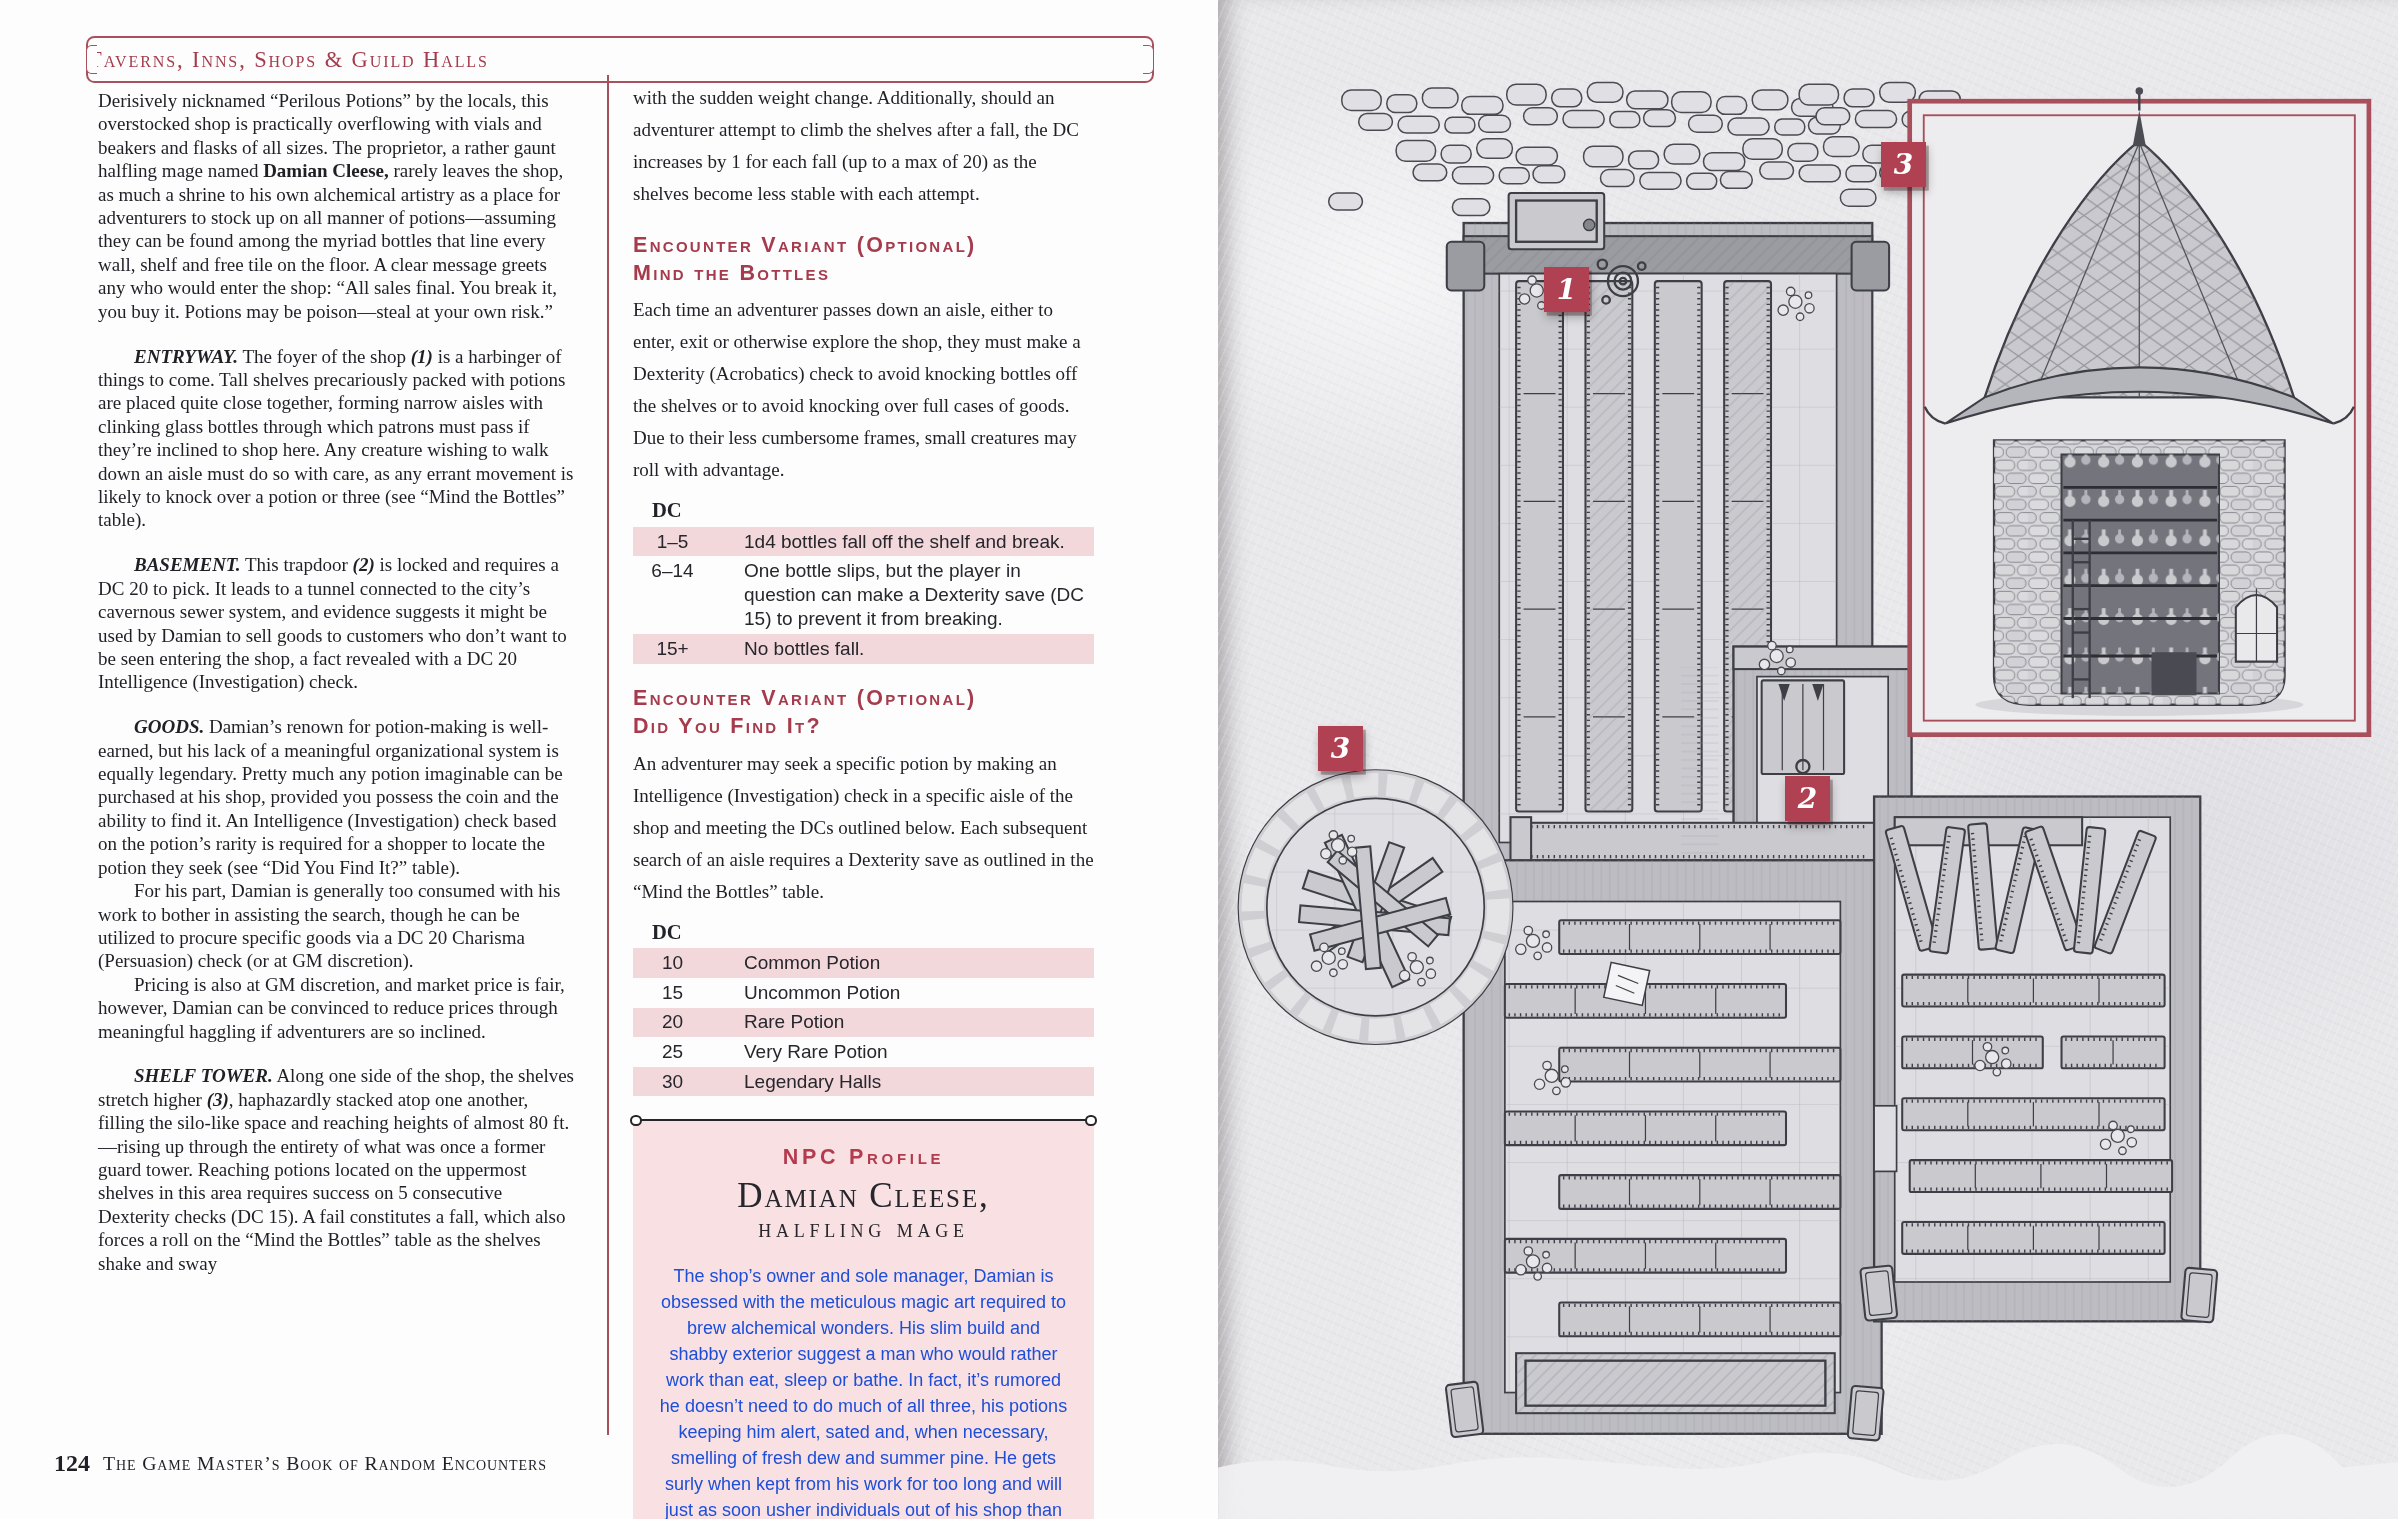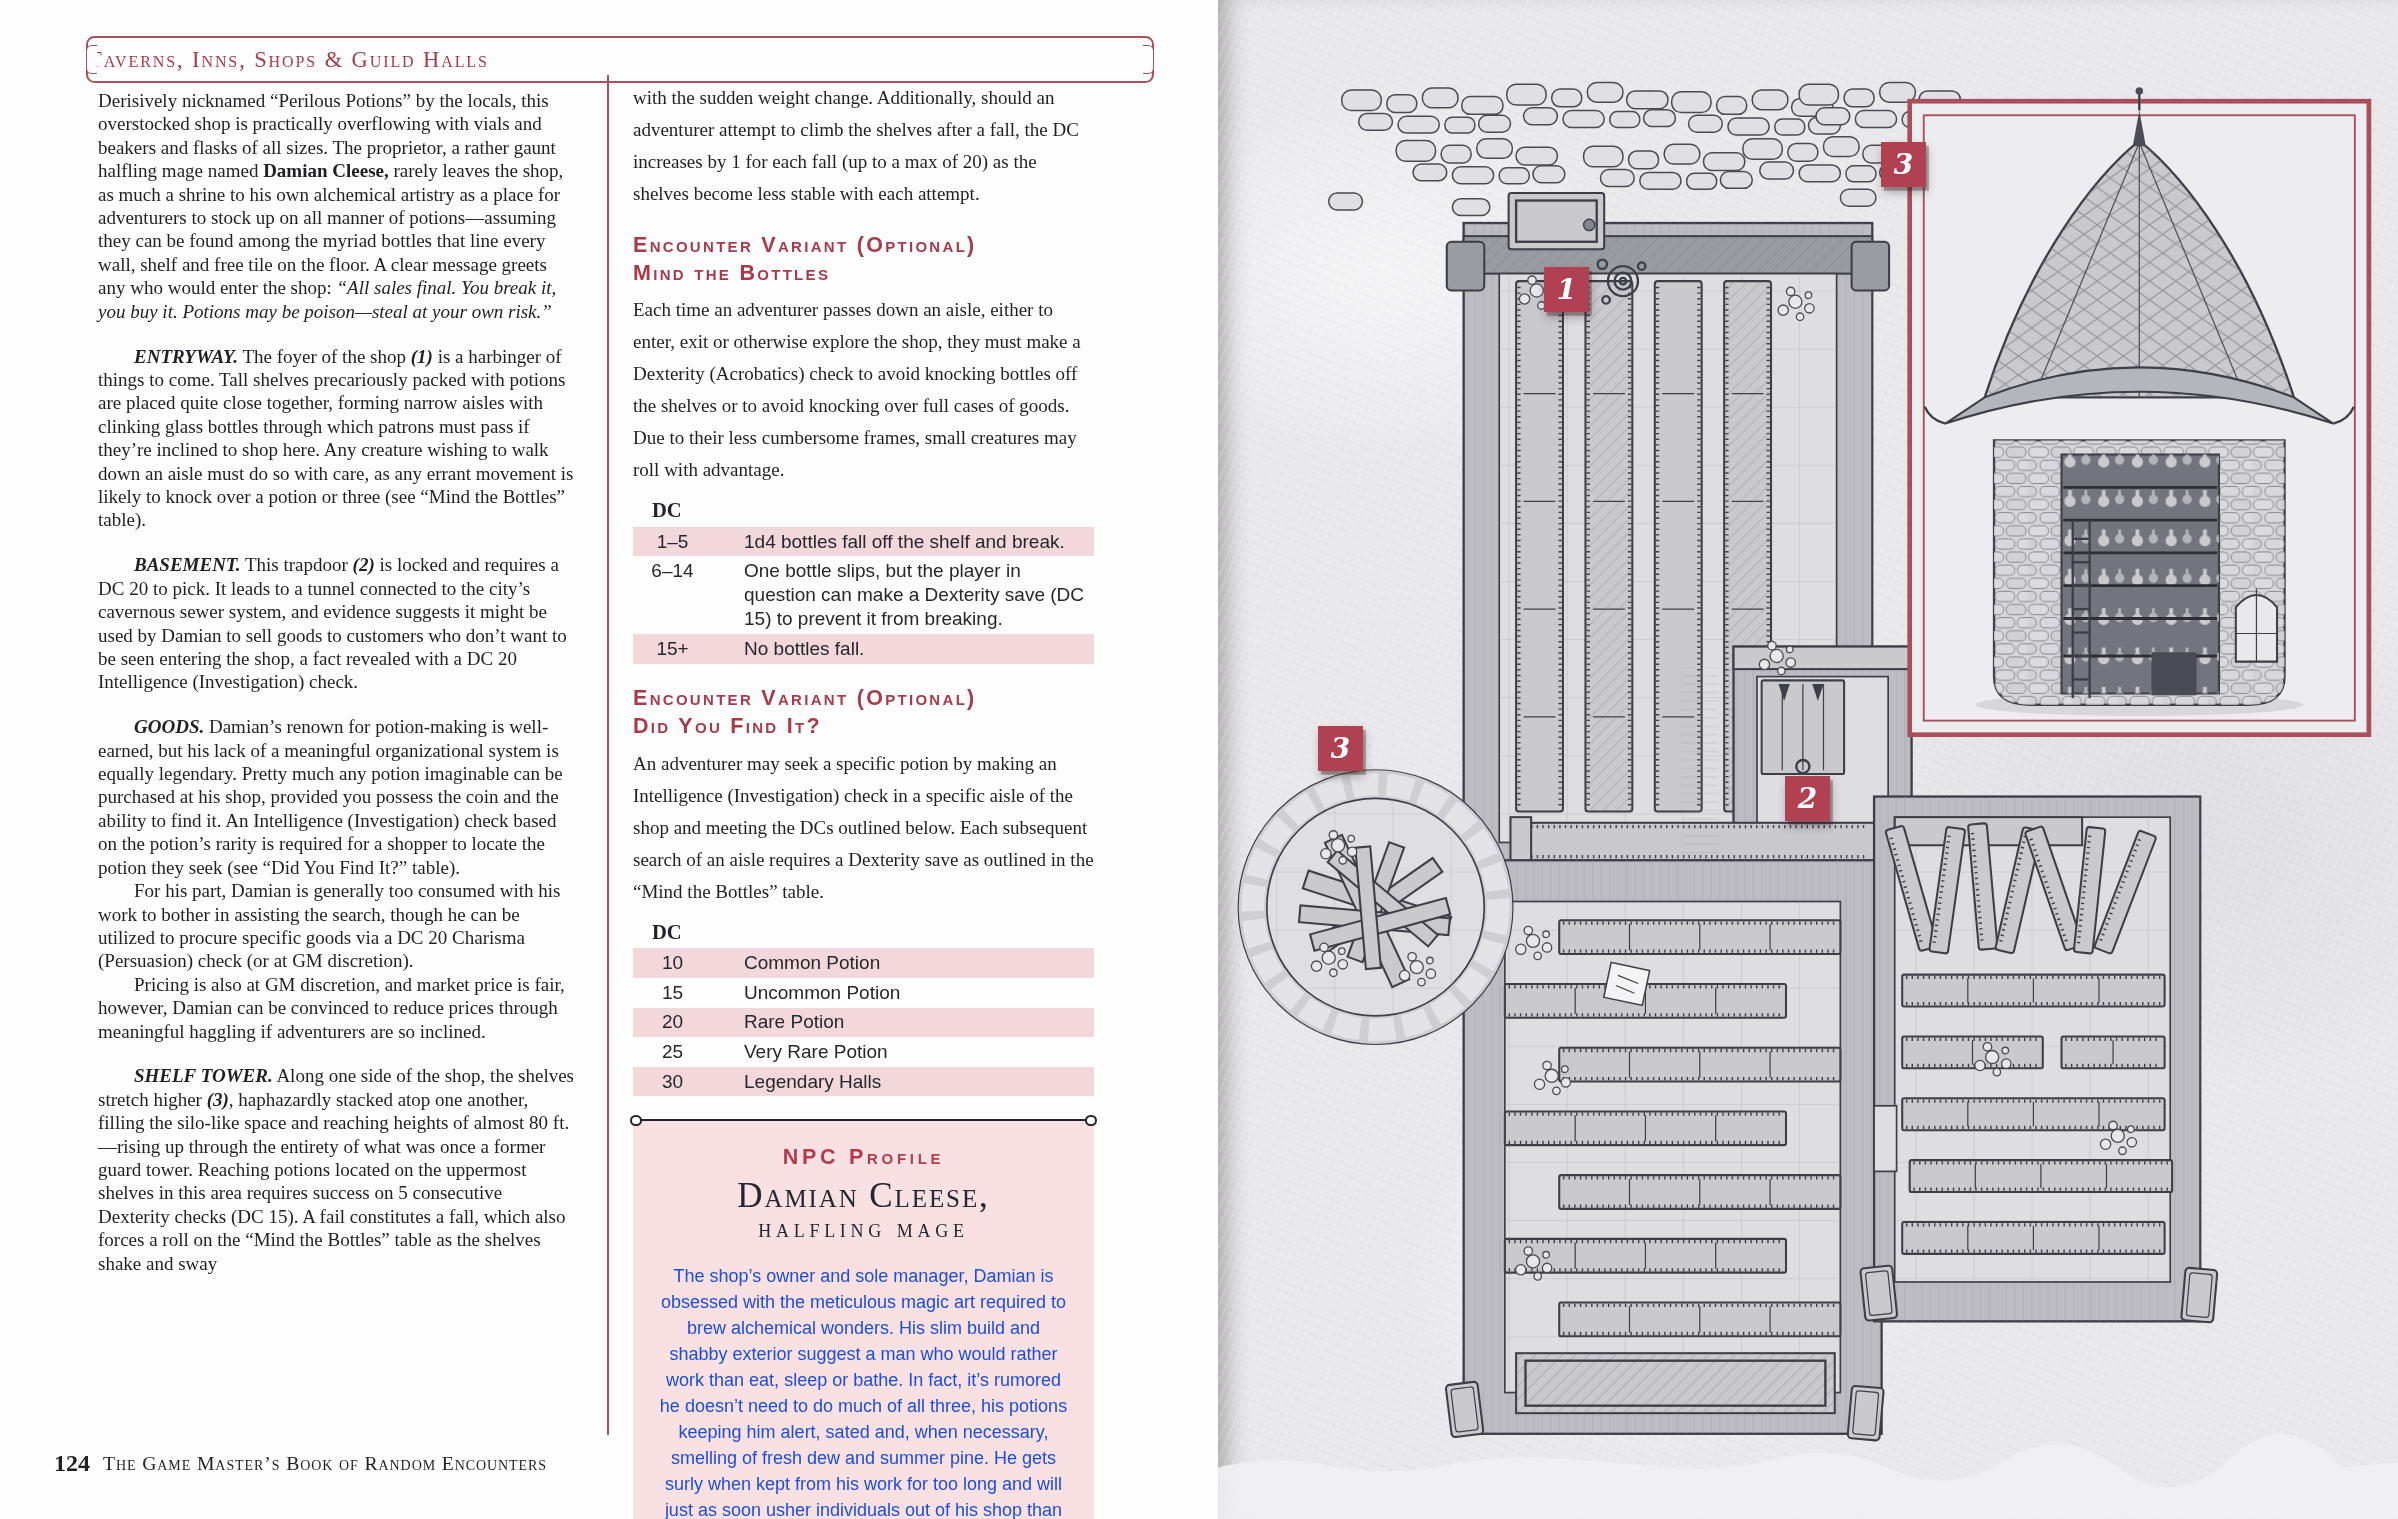--- a/index.html
+++ b/index.html
@@ -18,21 +18,21 @@
   .header-banner .hb-text { font-variant:small-caps; font-size:22.5px; letter-spacing:1.9px; color:#a43c4c; }
 
   .col1 { position:absolute; left:98px; top:89px; width:478px; }
   .title-banner { height:49px; background:#a84f5b; box-shadow:2.8px 4.7px 6.6px rgba(90,35,40,.38);
     color:#faf2e9; font-variant:small-caps; font-size:36px; letter-spacing:1.4px;
     line-height:47px; padding-left:22.5px; margin-bottom:15px; }
   .body-text p { font-size:19px; line-height:23.4px; color:#1f1f26; margin:0 0 21.5px; }
   .body-text p.tight { margin-bottom:0; }
   .ind { text-indent:36px; display:block; }
   .bi { font-weight:bold; font-style:italic; }
-  .it { font-style:italic; }
+  .it { }
   .b  { font-weight:bold; }
 
   .col-divider { position:absolute; left:607px; top:75px; width:1.9px; height:1360px; background:#a5505b; }
 
   
   .col2 { position:absolute; left:633px; top:82px; width:461px; }
   .col2 p.body { font-size:19px; line-height:32px; color:#1f1f26; margin:0 0 5.6px; }
   .vhead { font-family:"Liberation Sans", sans-serif; font-weight:bold; font-variant:small-caps;
     color:#a53b4c; font-size:21.5px; letter-spacing:2.3px; line-height:28px; }
   .vblock { margin:20.6px 0 7.5px; }

